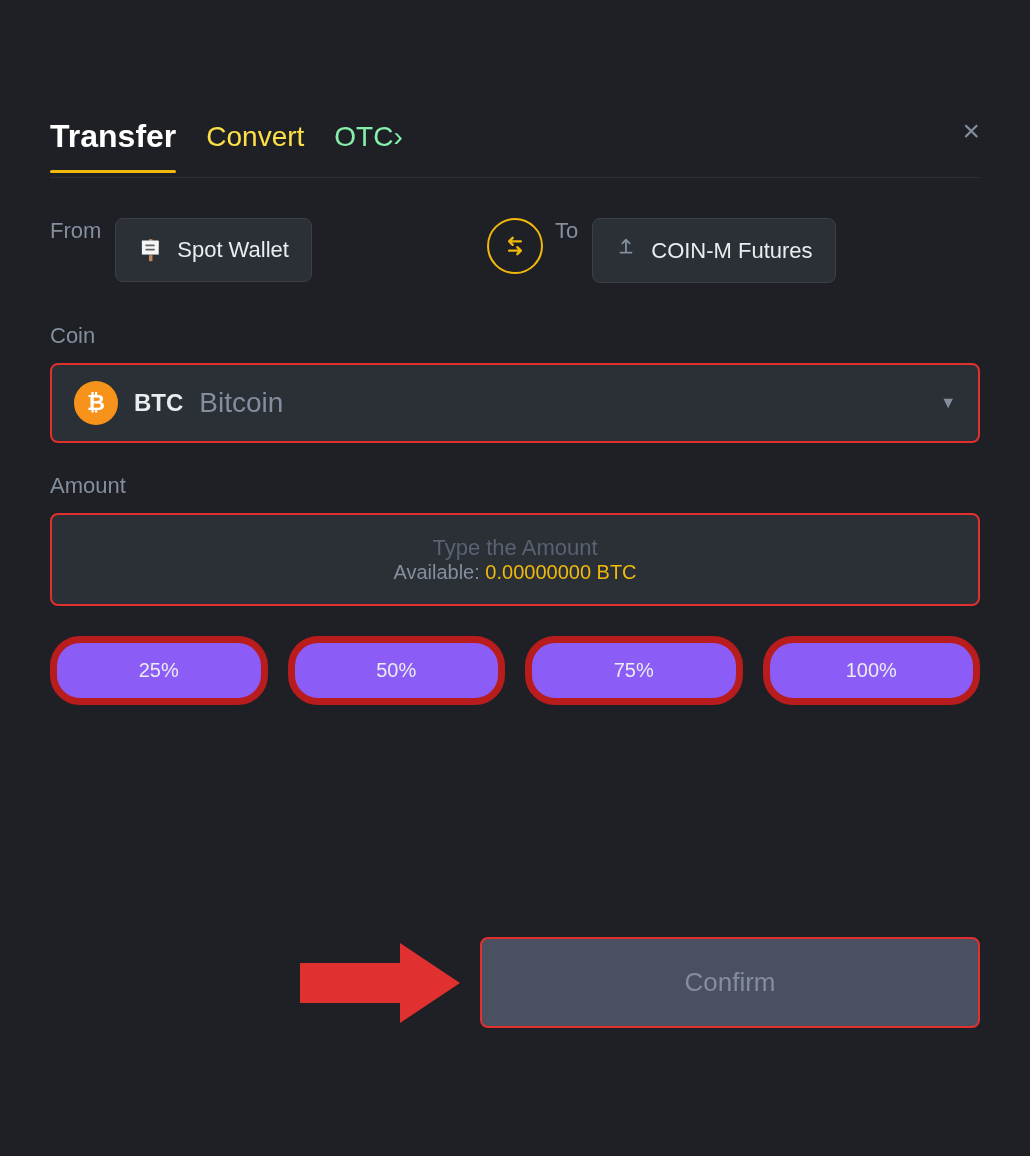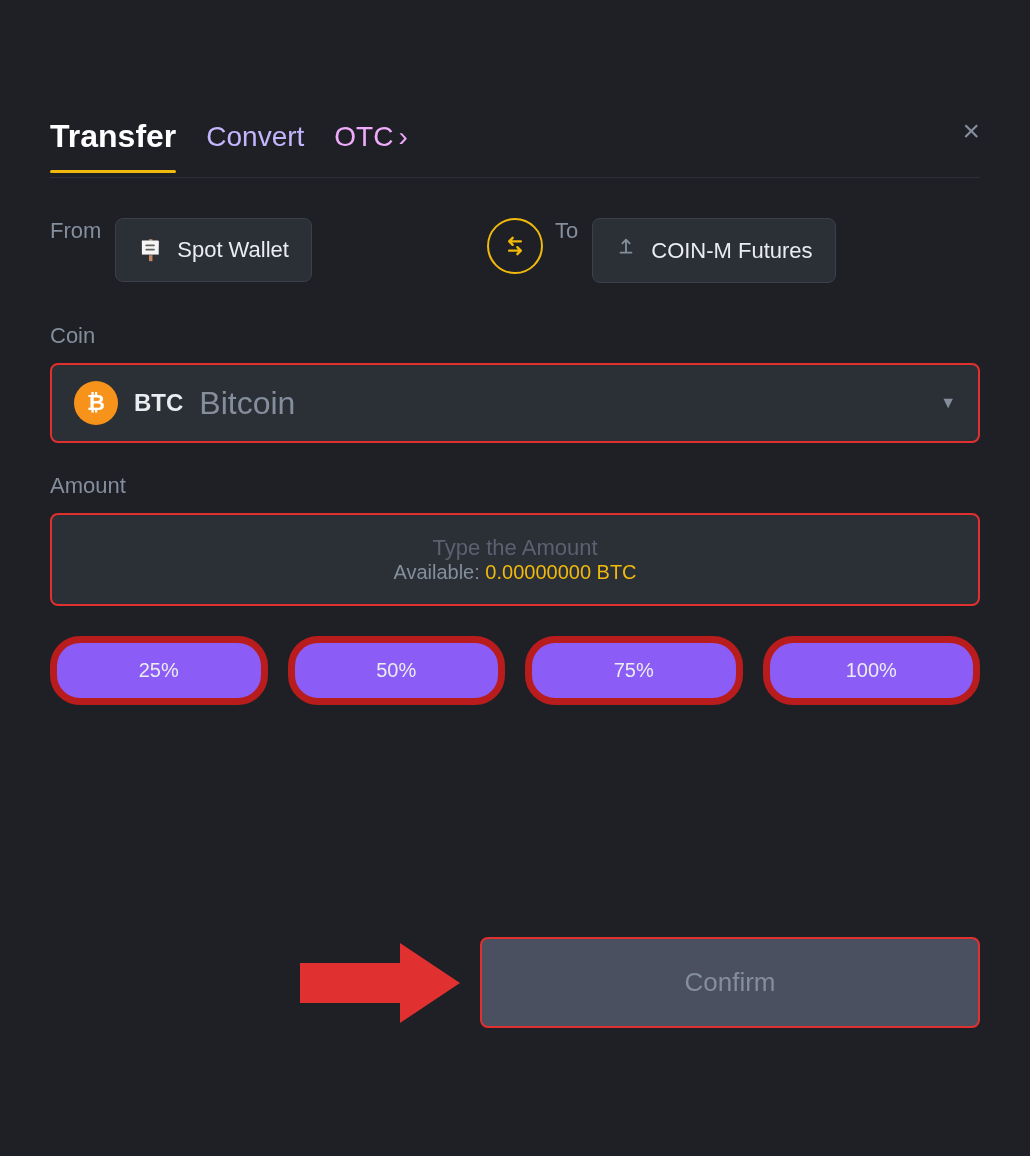--- a/index.html
+++ b/index.html
@@ -38,31 +38,30 @@
       bottom: -18px;
       left: 0;
       width: 100%;
       height: 3px;
       background: #f0b90b;
       border-radius: 2px;
     }
     .tab-convert {
       font-size: 28px;
       font-weight: 400;
-      color: #c4b5fd;
+      color: #fde047;
       cursor: pointer;
     }
     .tab-otc {
       font-size: 28px;
       font-weight: 400;
-      color: #f0abfc;
-      cursor: pointer;
-      display: flex;
-      align-items: center;
-      gap: 5px;
+      color: #86efac;
+      cursor: pointer;
+      display: flex;
+      align-items: center;
     }
     .close-btn {
       position: absolute;
       top: 38px;
       right: 50px;
       font-size: 30px;
       color: #848e9c;
       cursor: pointer;
       background: none;
       border: none;
@@ -154,21 +153,21 @@
       font-size: 22px;
       font-weight: 700;
       flex-shrink: 0;
     }
     .coin-name {
       font-size: 24px;
       font-weight: 700;
       color: #eaecef;
     }
     .coin-fullname {
-      font-size: 32px;
+      font-size: 28px;
       font-weight: 400;
       color: #848e9c;
     }
     .dropdown-arrow {
       position: absolute;
       right: 22px;
       color: #848e9c;
       font-size: 16px;
     }
     .amount-section {

